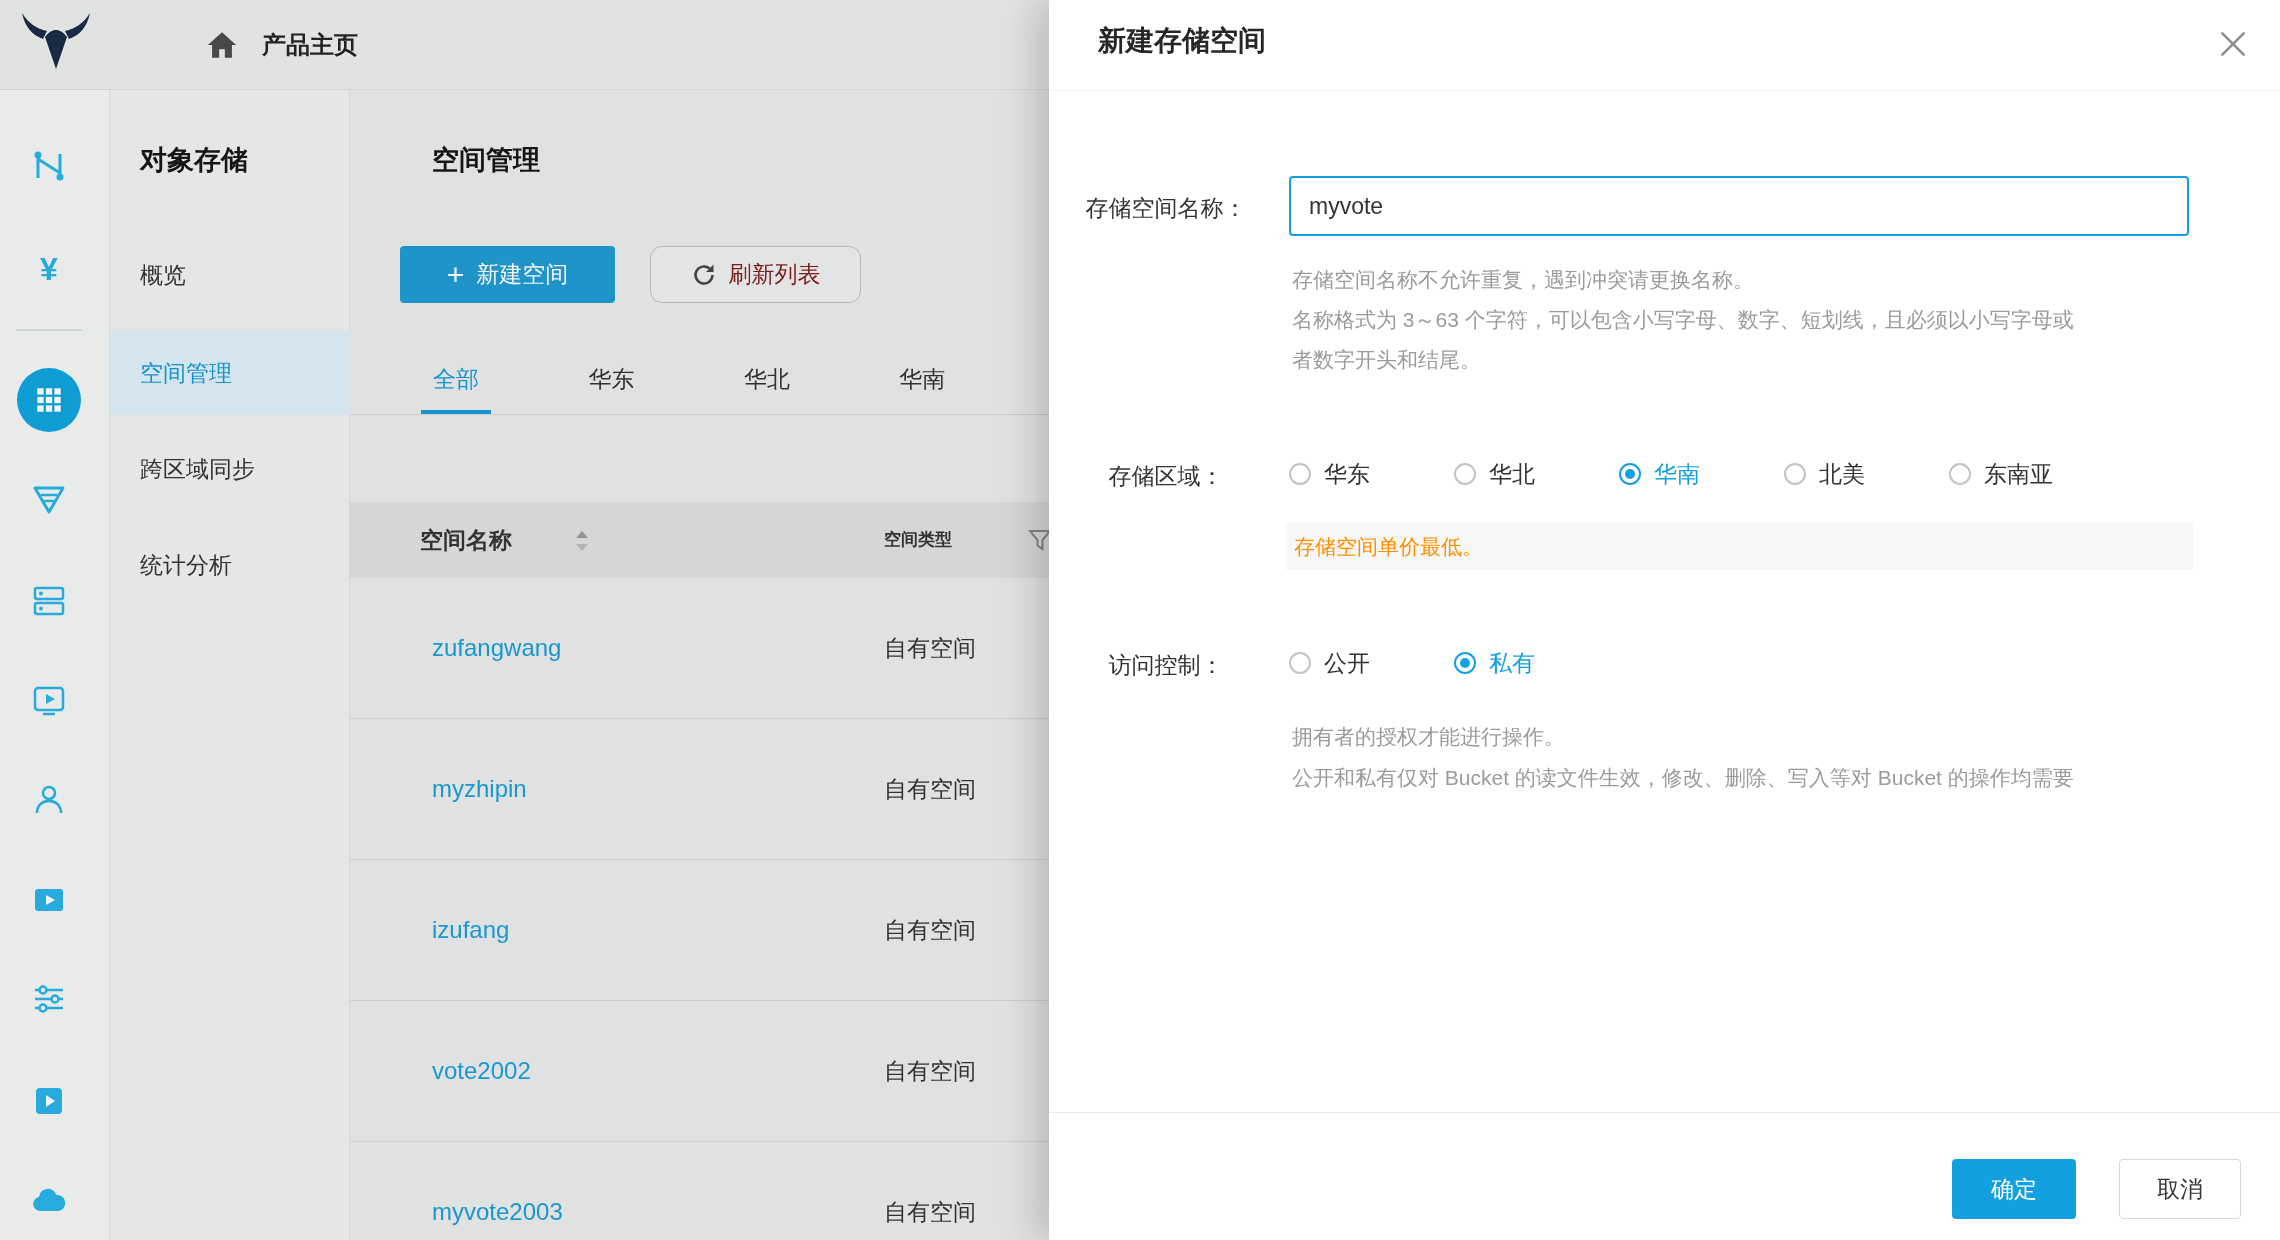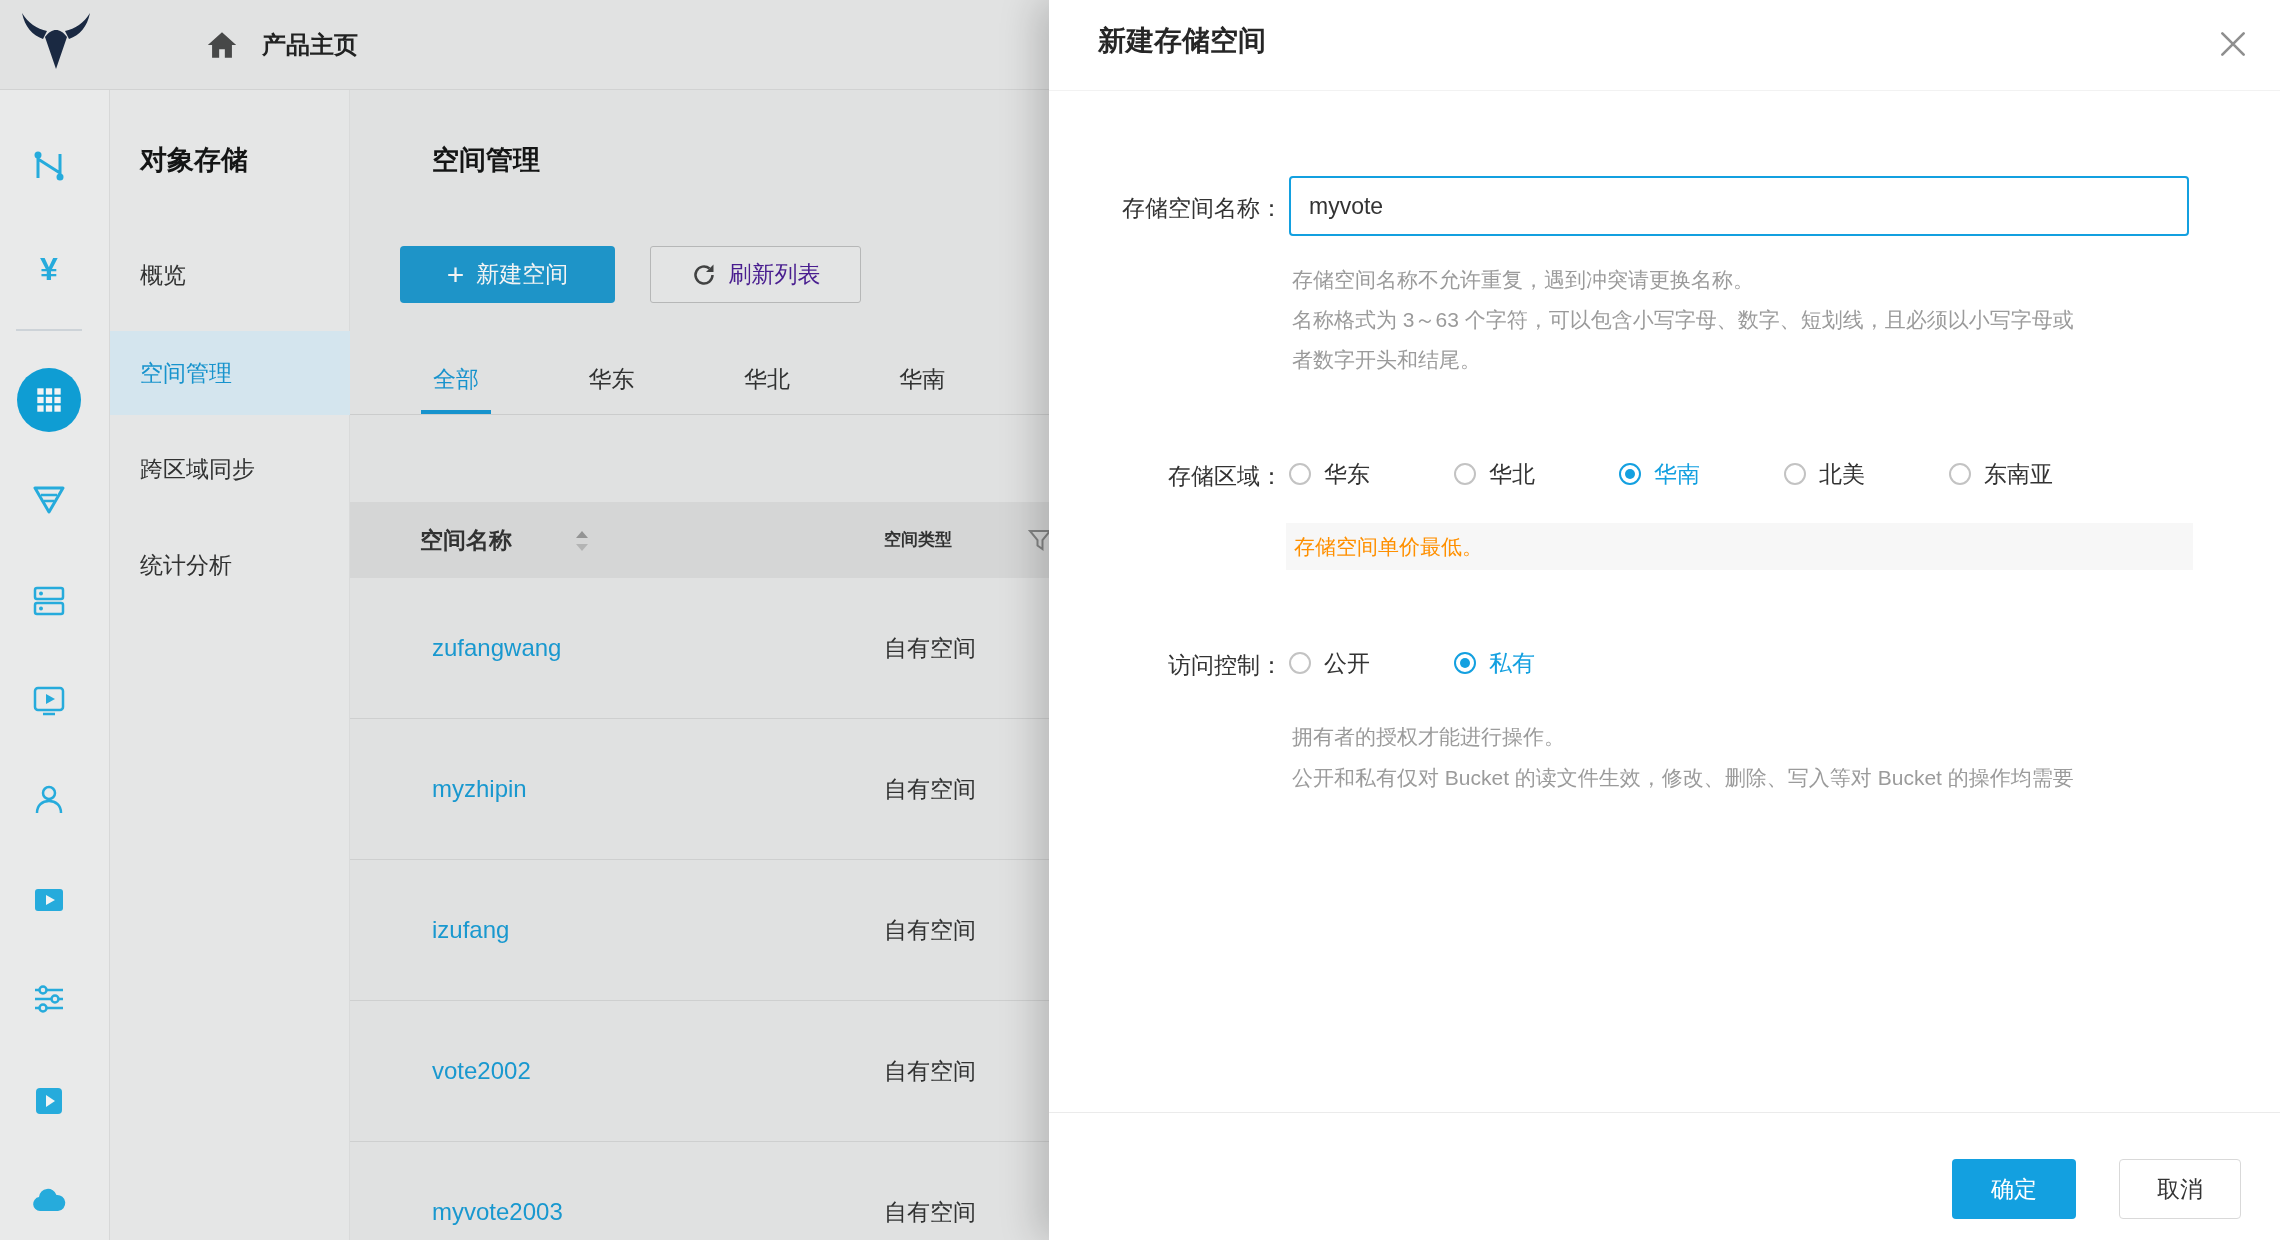--- a/index.html
+++ b/index.html
@@ -19,41 +19,41 @@
   
   .sidebar{position:absolute;left:110px;top:90px;width:240px;bottom:0;background:#f1f1f1;border-right:1px solid #e4e4e4;box-sizing:border-box;}
   .sb-title{position:absolute;left:30px;top:52px;font-size:27px;font-weight:bold;color:#151515;}
   .sb-item{position:absolute;left:0;width:240px;height:84px;line-height:84px;padding-left:30px;box-sizing:border-box;font-size:23px;color:#333;cursor:pointer;}
   .sb-item.sel{background:#dff0f9;color:#1899d6;}
   
   .main{position:absolute;left:350px;top:90px;right:0;bottom:0;background:#ebebeb;}
   .main-title{position:absolute;left:82px;top:52px;font-size:27px;font-weight:bold;color:#151515;}
   .btn-new{position:absolute;left:50px;top:156px;width:215px;height:57px;background:#1f9ad1;border:none;border-radius:4px;color:#fff;font-size:23px;display:flex;align-items:center;justify-content:center;gap:12px;cursor:pointer;font-family:inherit;}
   .btn-new .plus{font-size:30px;line-height:30px;font-weight:normal;}
-  .btn-refresh{position:absolute;left:300px;top:156px;width:211px;height:57px;background:#efefef;border:1px solid #bfbfbf;border-radius:3px;color:#4c1d95;font-size:23px;display:flex;align-items:center;justify-content:center;gap:12px;cursor:pointer;font-family:inherit;box-sizing:border-box;}
+  .btn-refresh{position:absolute;left:300px;top:156px;width:211px;height:57px;background:#efefef;border:1px solid #bfbfbf;border-radius:12px;color:#7f1d1d;font-size:23px;display:flex;align-items:center;justify-content:center;gap:12px;cursor:pointer;font-family:inherit;box-sizing:border-box;}
   .tabs{position:absolute;left:0;right:0;top:266px;height:59px;border-bottom:1px solid #d5d5d5;padding-left:71px;box-sizing:border-box;white-space:nowrap;}
   .tab{display:inline-block;height:58px;line-height:46px;padding:0 12px;margin-right:81px;font-size:23px;color:#333;box-sizing:border-box;border-bottom:4px solid transparent;cursor:pointer;}
   .tab.sel{color:#1899d6;border-bottom-color:#1899d6;}
   .thead{position:absolute;left:0;right:0;top:412px;height:76px;background:#e0e0e0;}
   .th-name{position:absolute;left:70px;top:0;height:76px;line-height:76px;font-size:23px;font-weight:bold;color:#333;}
   .th-type{position:absolute;left:534px;top:0;height:76px;line-height:76px;font-size:17px;font-weight:bold;color:#333;}
   .sort-ic{position:absolute;left:222px;top:26px;width:20px;height:26px;}
   .funnel-ic{position:absolute;left:677px;top:25px;width:26px;height:26px;}
   .tbody{position:absolute;left:0;right:0;top:488px;bottom:0;overflow:hidden;}
   .trow{position:relative;height:140px;border-bottom:1px solid #d8d8d8;}
   .cell-name{position:absolute;left:82px;top:0;height:140px;line-height:140px;font-size:24px;color:#1a9fd9;cursor:pointer;}
   .cell-type{position:absolute;left:534px;top:0;height:140px;line-height:140px;font-size:23px;color:#333;}
   
   .dim{position:absolute;left:0;top:0;width:1049px;height:1240px;background:rgba(20,30,45,0.05);z-index:5;pointer-events:none;}
   
   .drawer{position:absolute;left:1049px;top:0;width:1231px;height:1240px;background:#fff;z-index:10;box-shadow:-12px 0 36px rgba(0,0,0,0.18);}
   .drawer-title{position:absolute;left:49px;top:22px;margin:0;font-size:28px;font-weight:bold;color:#262626;}
   .drawer-hline{position:absolute;left:0;top:90px;width:100%;height:1px;background:#f2f2f2;}
   .btn-close{position:absolute;left:1168px;top:28px;width:32px;height:32px;background:none;border:none;padding:0;cursor:pointer;}
-  .f-label{position:absolute;left:0;width:234px;text-align:right;font-size:23px;color:#333;}
+  .f-label{position:absolute;left:0;width:234px;text-align:center;font-size:23px;color:#333;}
   .name-input{position:absolute;left:240px;top:176px;width:900px;height:60px;box-sizing:border-box;border:2px solid #13a0e0;border-radius:4px;padding:0 18px;font-size:23px;color:#333;font-family:inherit;outline:none;background:#fff;}
   .name-help{position:absolute;left:243px;top:260px;font-size:21px;line-height:40px;color:#9b9b9b;}
   .opt-row{position:absolute;left:240px;display:flex;align-items:center;height:30px;}
   .opt{display:inline-flex;align-items:center;margin-right:84px;font-size:23px;color:#333;cursor:pointer;}
   .radio{width:22px;height:22px;border-radius:50%;border:2px solid #c3c3c3;background:#fff;box-sizing:border-box;display:inline-block;position:relative;margin-right:13px;flex:none;}
   .opt.sel .radio{border-color:#13a0e0;}
   .opt.sel .radio::after{content:"";position:absolute;left:4px;top:4px;width:10px;height:10px;border-radius:50%;background:#13a0e0;}
   .opt.sel .opt-label{color:#13a0e0;}
   .region-note{position:absolute;left:237px;top:523px;width:907px;height:47px;line-height:47px;background:#f7f7f7;color:#ff9000;font-size:21px;padding-left:8px;box-sizing:border-box;}
   .access-help{position:absolute;left:243px;top:716px;font-size:21px;line-height:41px;color:#9b9b9b;}

